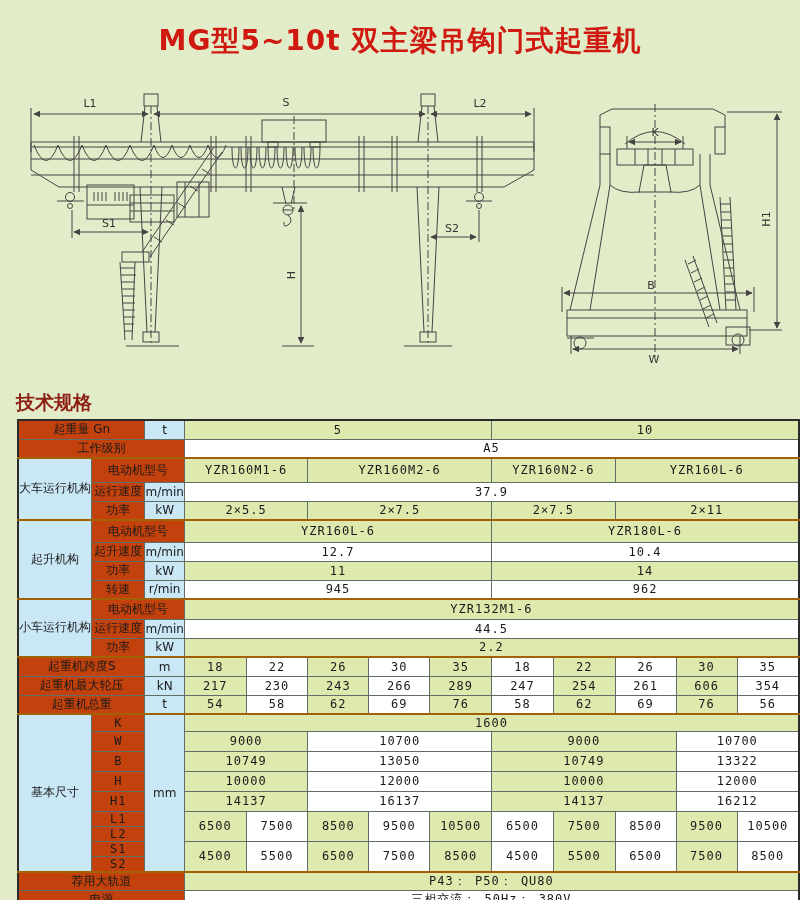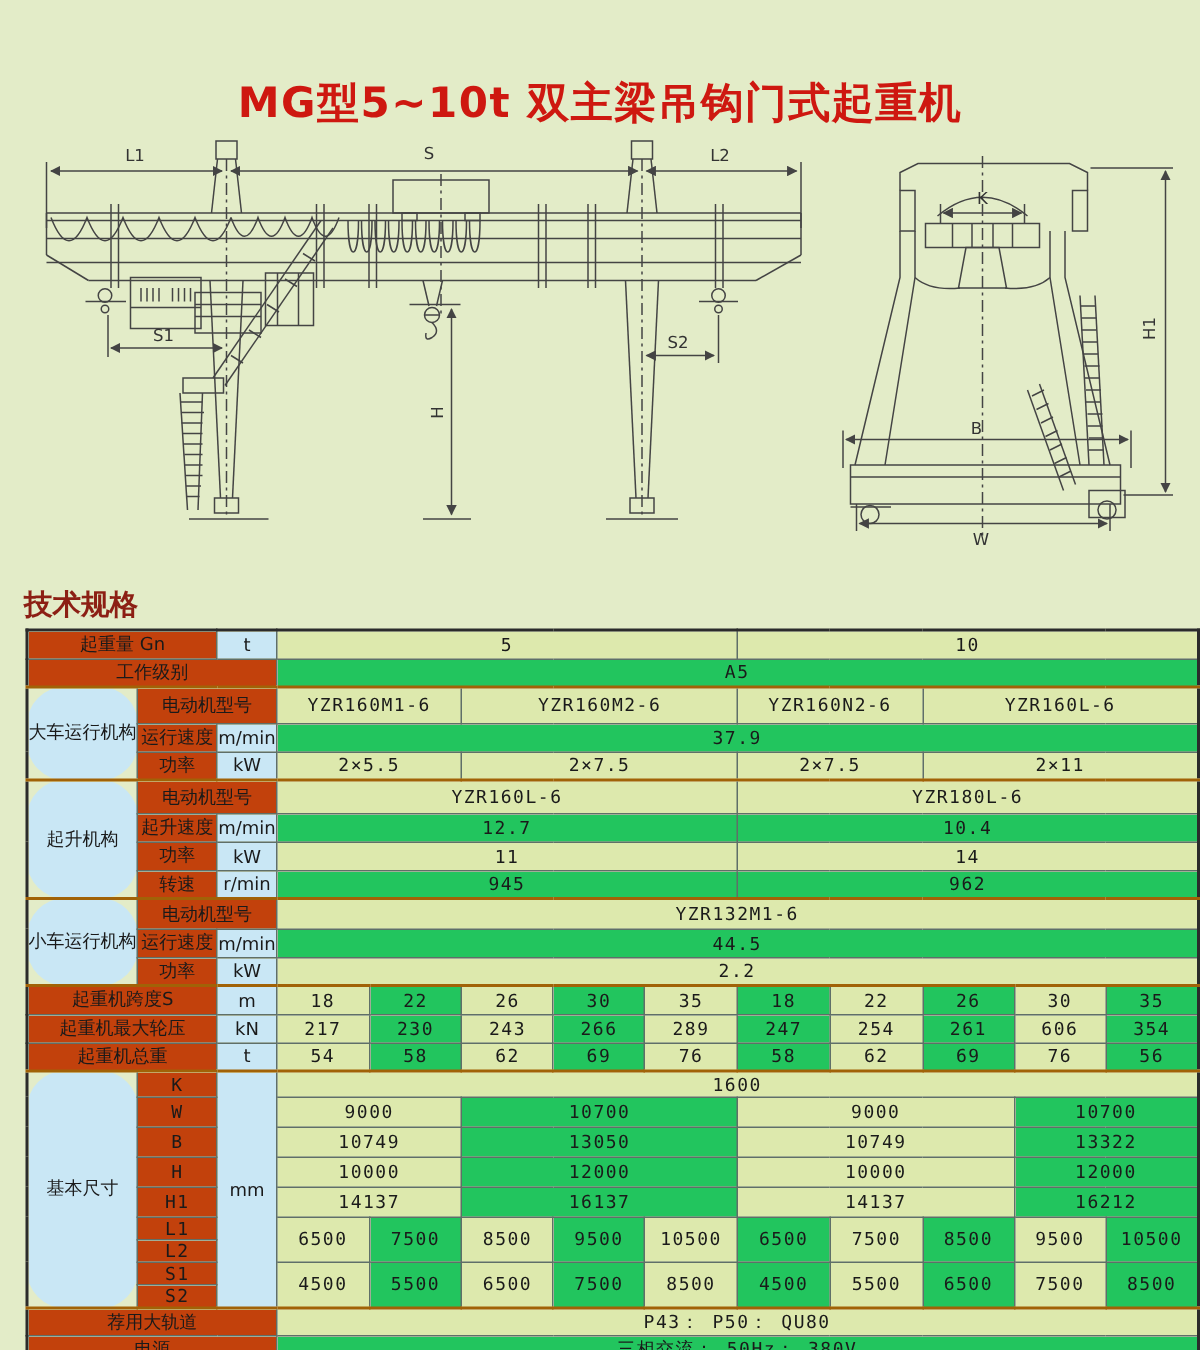--- a/index.html
+++ b/index.html
@@ -1,27 +1,27 @@
 <!DOCTYPE html>
 <html><head>
 <meta charset="utf-8">
 <style>
   html,body{margin:0;padding:0;}
   body{width:800px;height:900px;background:#e3ecc8;font-family:"DejaVu Sans",sans-serif;position:relative;overflow:hidden;}
   .page{position:absolute;inset:0;background:#e3ecc8;}
-  .title{position:absolute;left:0;top:22px;width:100%;text-align:center;font-size:28px;font-weight:bold;color:#ce1810;letter-spacing:1px;margin-top:28px;}
+  .title{position:absolute;left:0;top:22px;width:100%;text-align:center;font-size:28px;font-weight:bold;color:#ce1810;letter-spacing:1px;}
   .section-heading{position:absolute;left:16px;top:390px;font-size:19px;font-weight:bold;color:#8c1f14;font-family:Liberation Mono, monospace;}
   .drawing{position:absolute;left:14px;top:92px;}
   svg text{font-family:"DejaVu Sans",sans-serif;font-size:11px;fill:#333;}
   table.spec{position:absolute;left:17px;top:419px;border-collapse:collapse;table-layout:fixed;border:2px solid #2b2b2b;}
   table.spec td{border:1px solid #5f6f68;text-align:center;vertical-align:middle;padding:0;font-size:12px;color:#1a1a1a;overflow:hidden;white-space:nowrap;}
   td.g{background:#dde9ad;}
-  td.b{background:#22c55e;}
+  td.b{background:#ffffff;}
   td.lbl{background:#c2410c;}
-  td.grp{background:#c9e7f5;font-size:11px;line-height:1.15;word-break:break-all;white-space:normal;padding:0 6px;border-radius:25px;}
+  td.grp{background:#c9e7f5;font-size:11px;line-height:1.15;word-break:break-all;white-space:normal;padding:0 6px;}
   td.unit{background:#c9e7f5;font-size:10px;}
   td.val{font-family:"DejaVu Sans Mono",monospace;letter-spacing:1px;font-size:12px;}
   tr.sec td{border-top:2px solid #a16207;}
   .h19{height:19px}.h17{height:17px}.h16{height:16px}.h20{height:20px}.h22{height:22px}.h24{height:24px}.h12{height:12px}
 </style>
 </head>
 <body>
 
 <div class="page">
 

